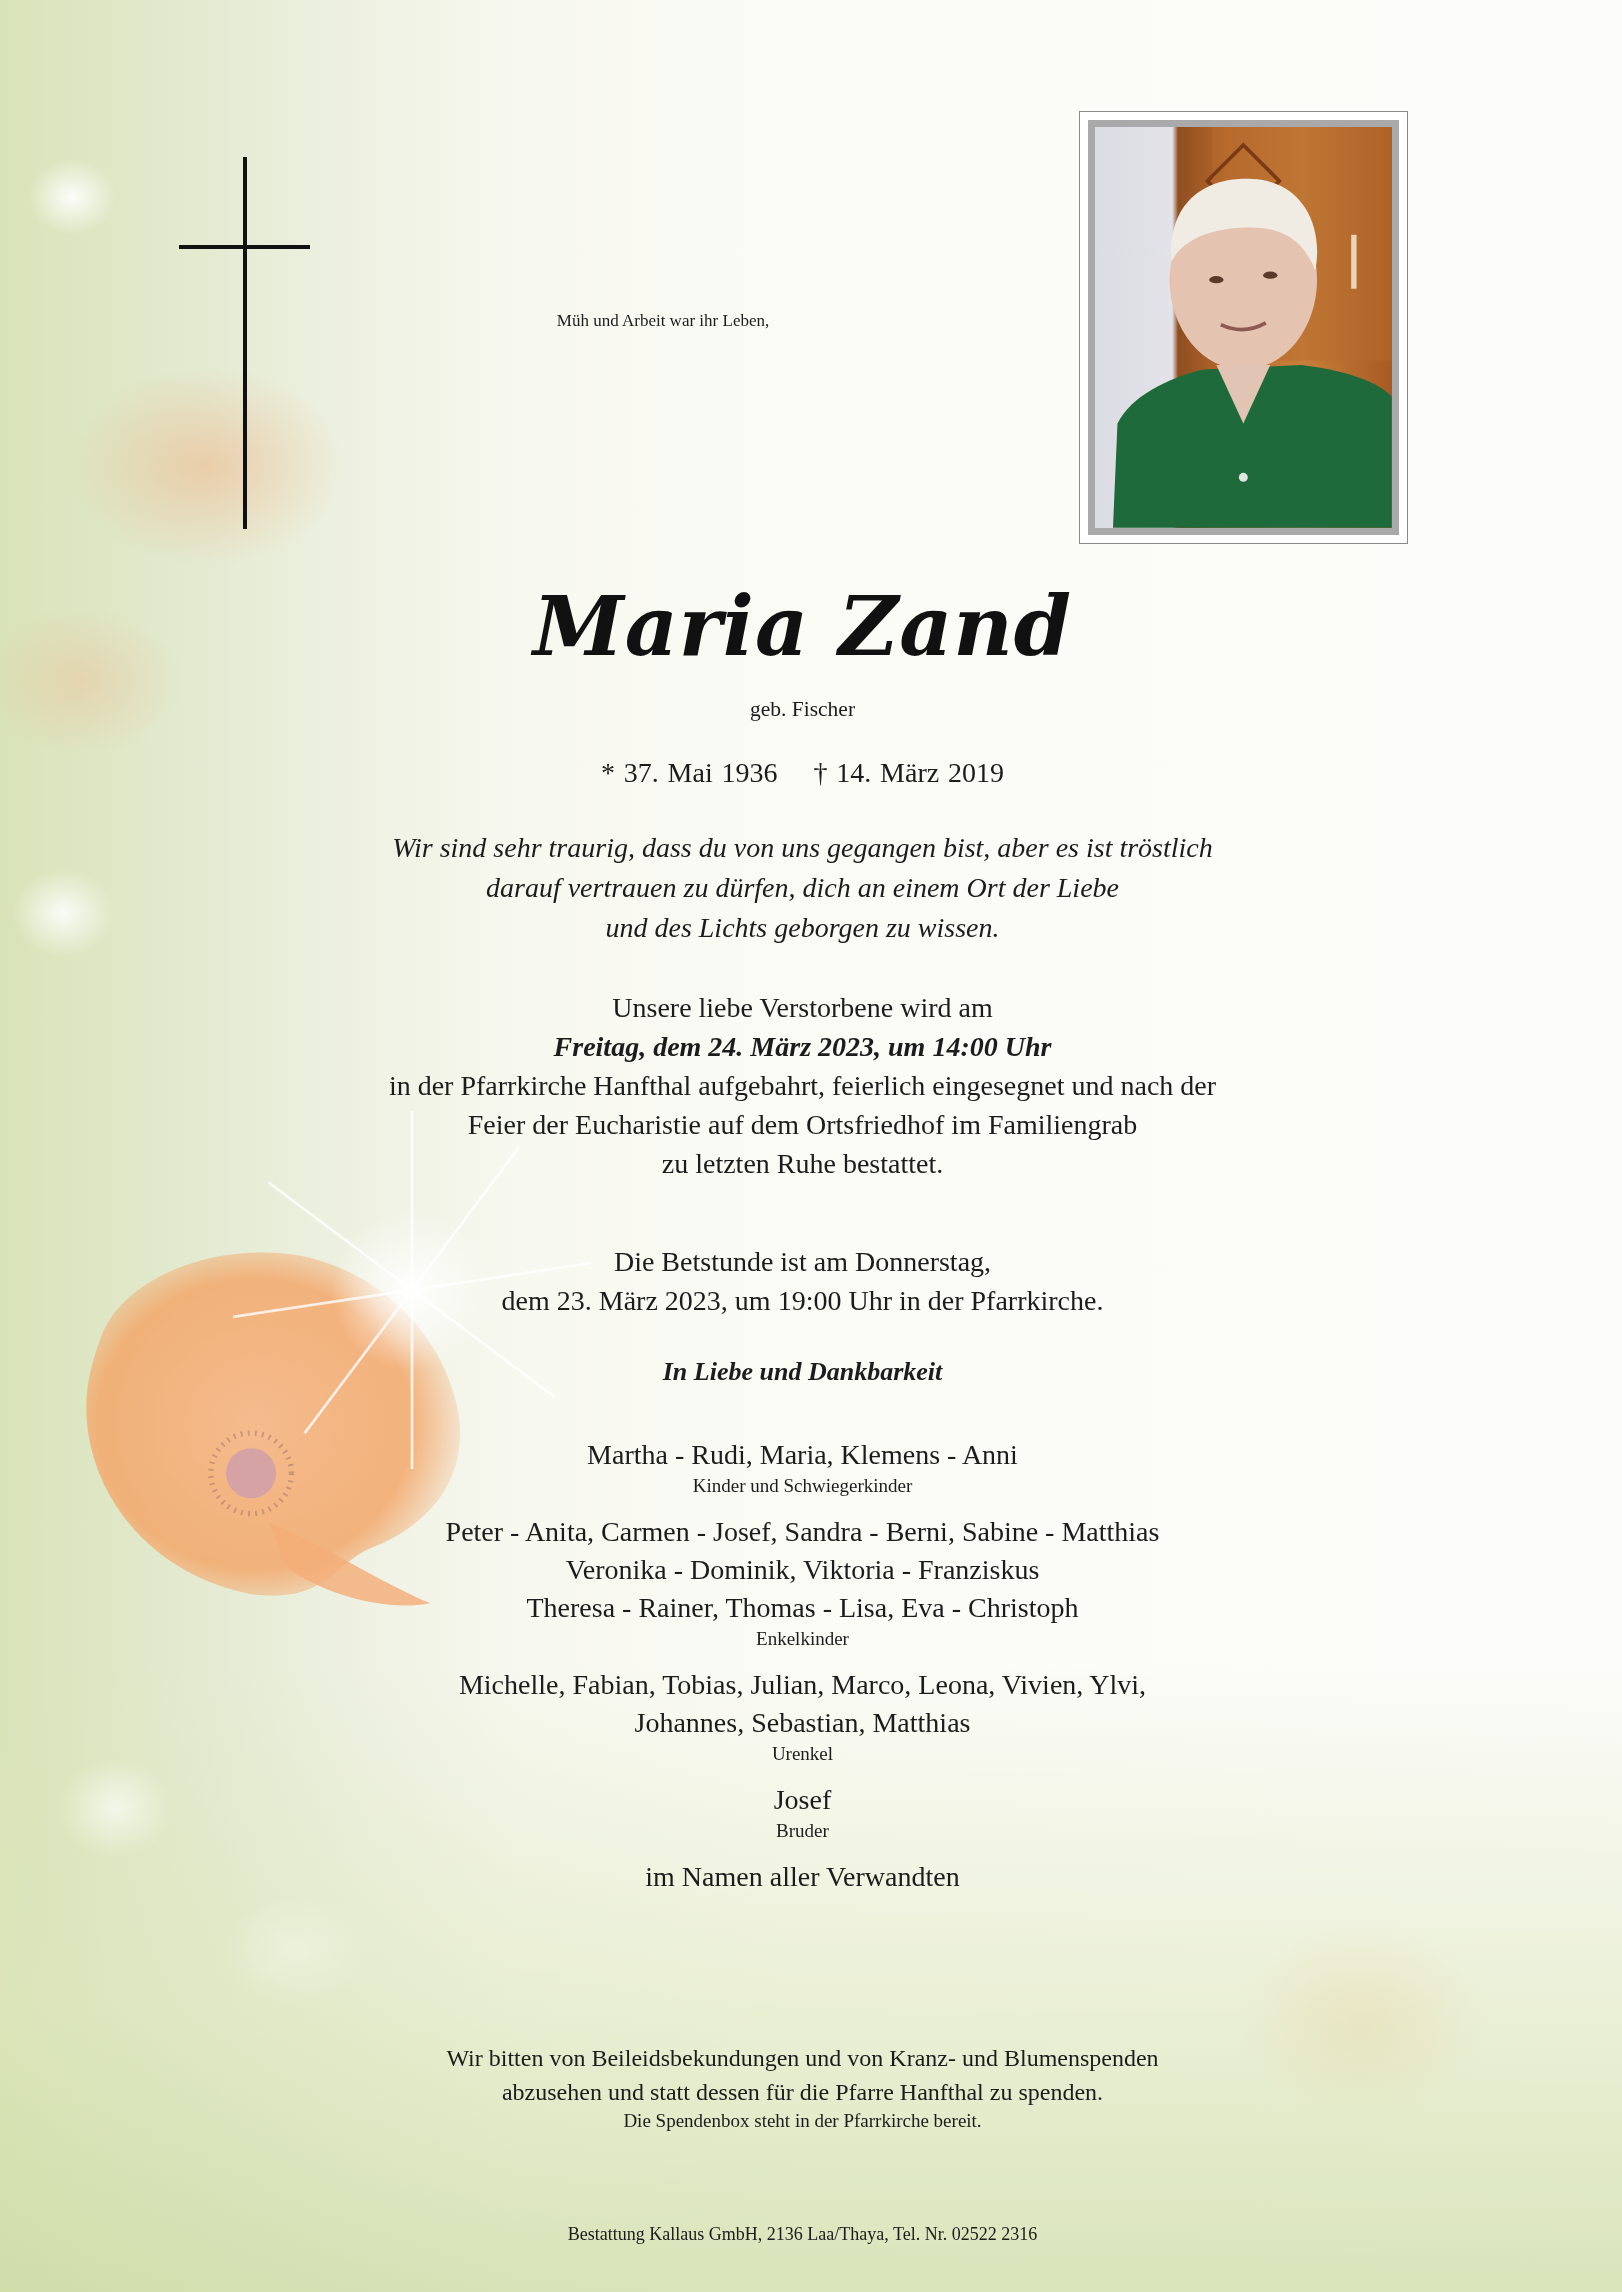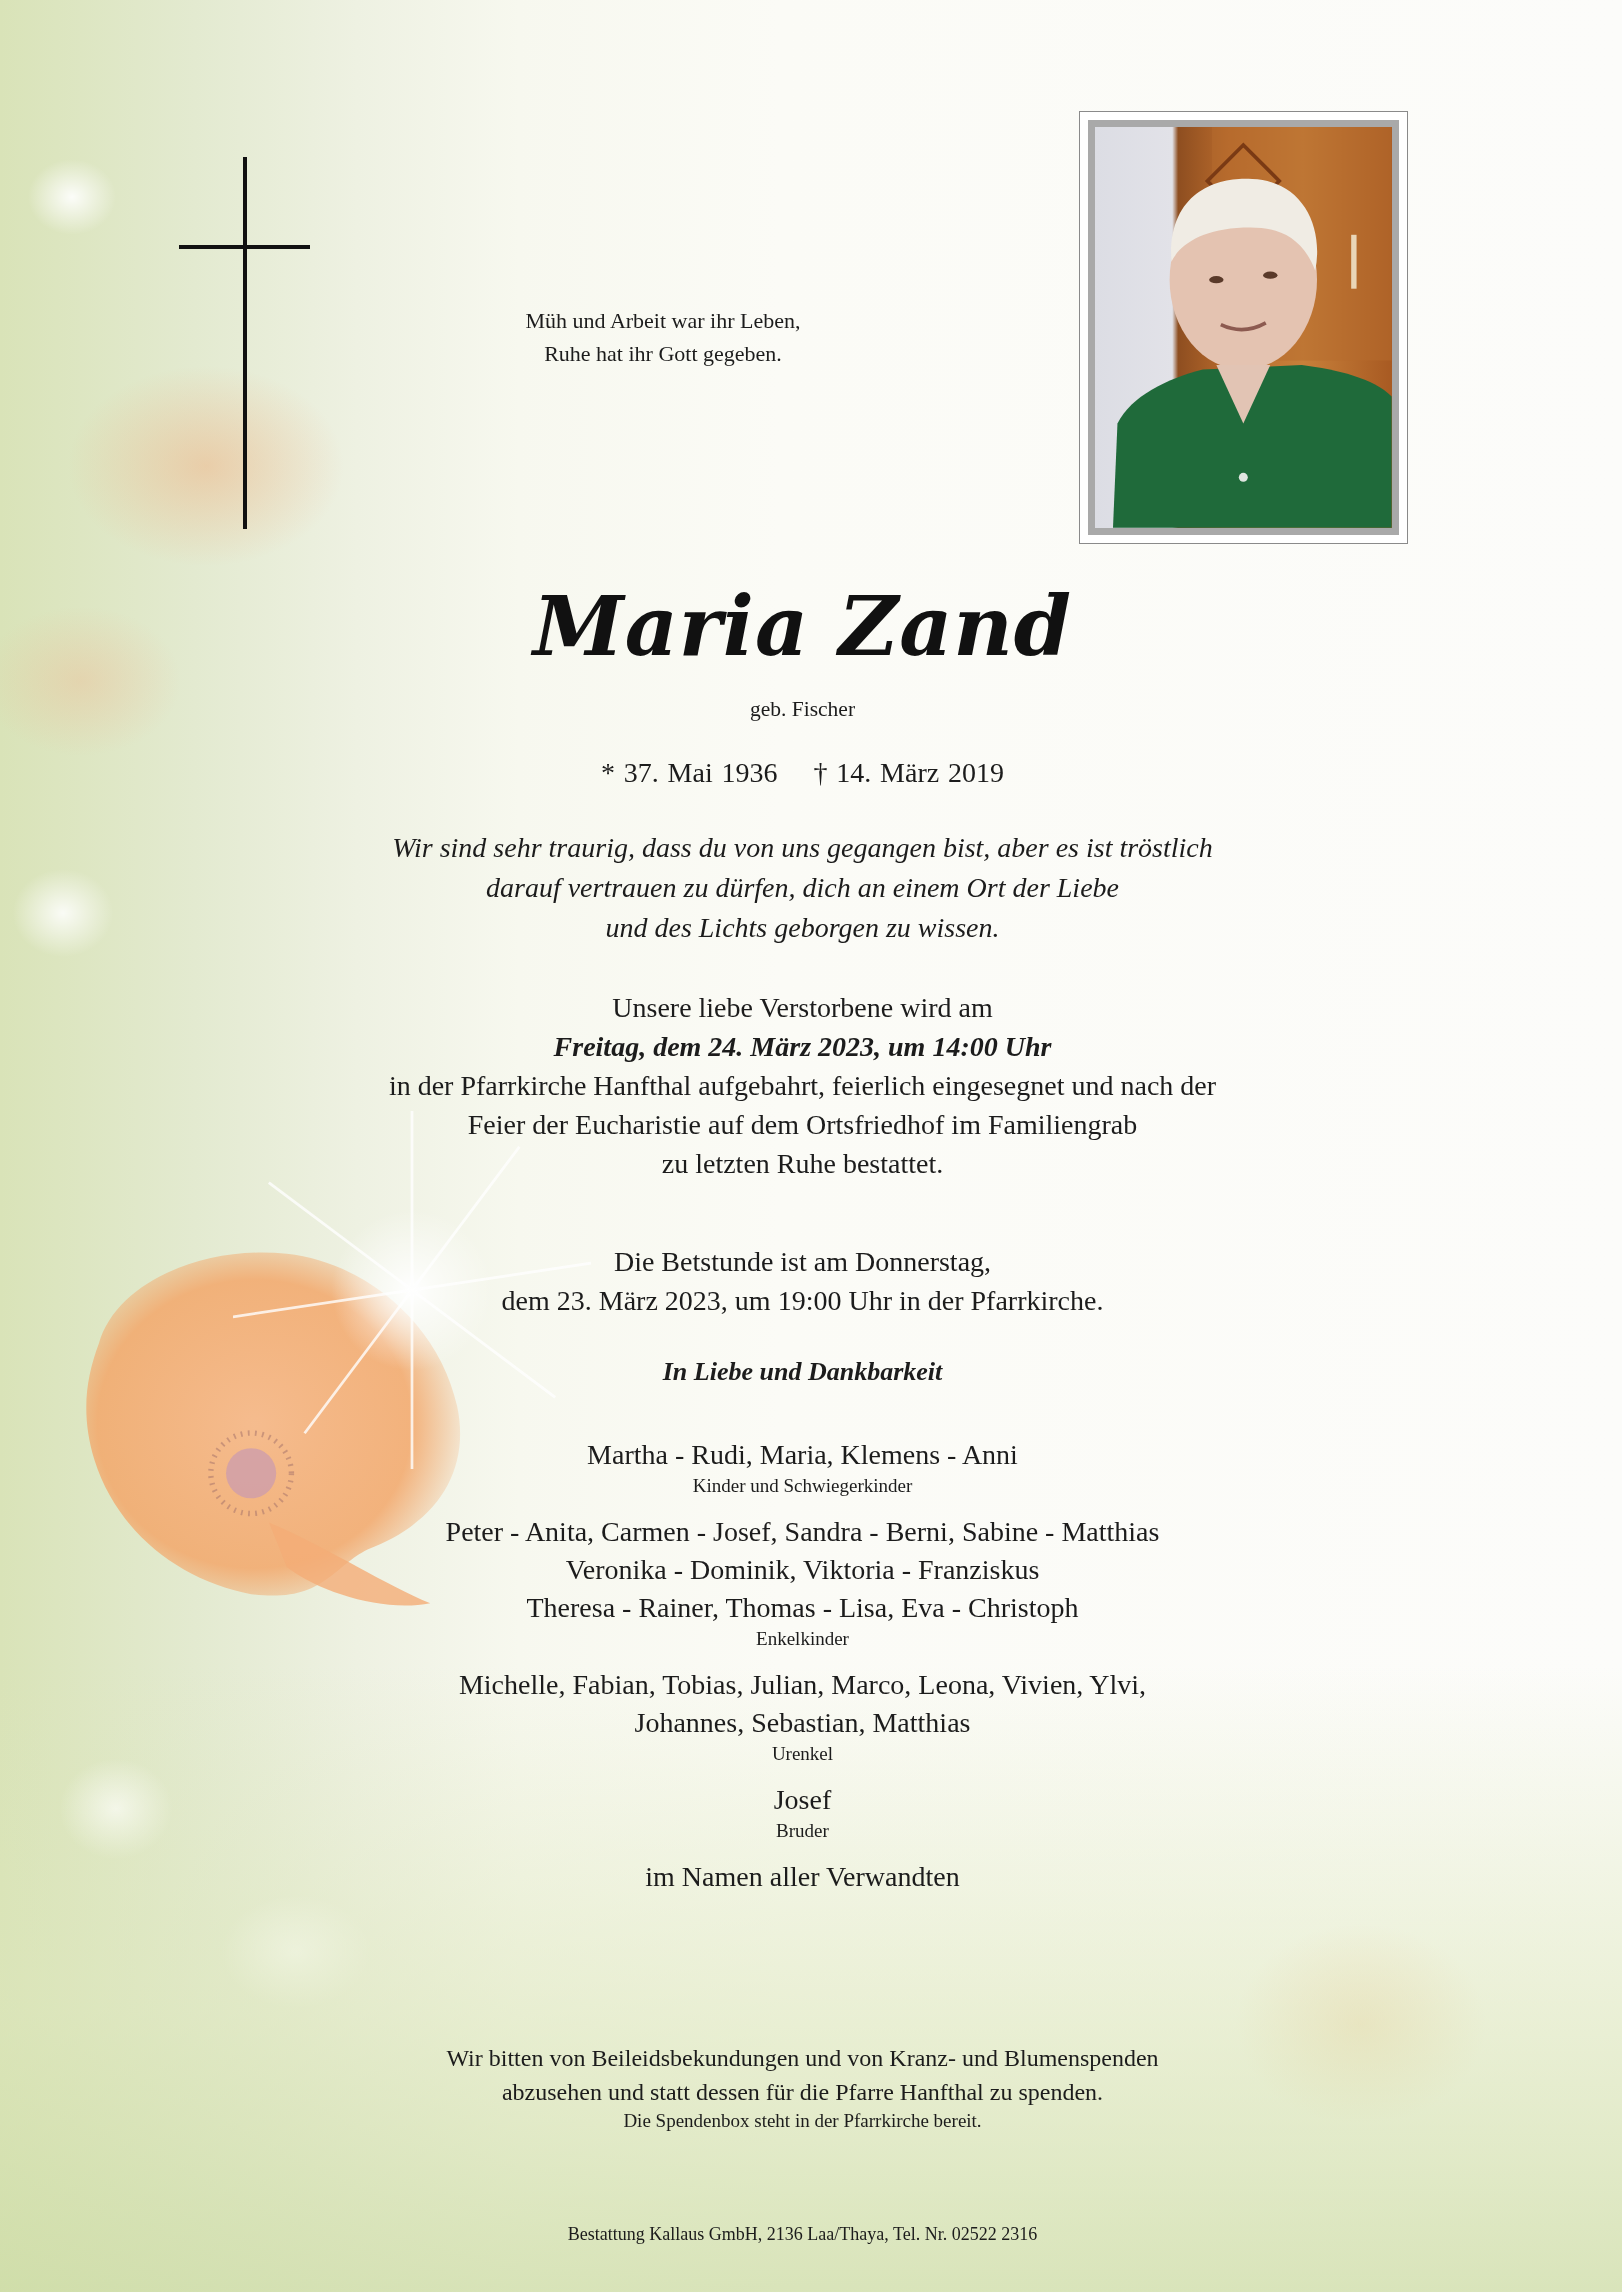--- a/index.html
+++ b/index.html
@@ -34,21 +34,21 @@
     transform: translate(-50%,-50%);
   }
   .cross {
     position: absolute; left: 179px; top: 157px; width: 131px; height: 372px; z-index: 2;
   }
   .cross .v { position: absolute; left: 64px; top: 0; width: 3.6px; height: 372px; background: #111; }
   .cross .h { position: absolute; left: 0; top: 88px; width: 131px; height: 3.6px; background: #111; }
 
   .motto {
     position: absolute; left: 430px; top: 304px; width: 466px; text-align: center; z-index: 2;
-    font-size: 22px; line-height: 33px;
+    font-size: 17px; line-height: 33px;
   }
 
   .photo-frame {
     position: absolute; left: 1079px; top: 111px; width: 329px; height: 433px; z-index: 2;
     background: #fff; border: 0.9px solid #8a8a8a; box-sizing: border-box; padding: 8px;
   }
   .photo-mat {
     width: 100%; height: 100%; background: #a9a9a9; box-sizing: border-box; padding: 7.2px;
   }
   .photo {
@@ -126,21 +126,20 @@
   </g>
 </svg>
 
 <div class="cross">
   <div class="v"></div>
   <div class="h"></div>
 </div>
 
 <div class="motto">
   <div>Müh und Arbeit war ihr Leben,</div>
-  <div>Ruhe hat ihr Gott gegeben.</div>
 </div>
 
 <div class="photo-frame">
   <div class="photo-mat">
     <div class="photo">
       <svg viewBox="0 0 330 446" preserveAspectRatio="none">
         <rect x="130" y="0" width="200" height="260" fill="#b66b2e" opacity="0.5"></rect>
         <path d="M165 20 L205 60 L165 100 L125 60 Z" fill="none" stroke="#7a3a14" stroke-width="4"></path>
         <rect x="285" y="120" width="6" height="60" fill="#e9d6b8"></rect>
         <path d="M20 446 L25 330 C40 300 80 280 120 270 L230 265 C270 270 310 280 330 300 L330 446 Z" fill="#1f6a3a"></path>

